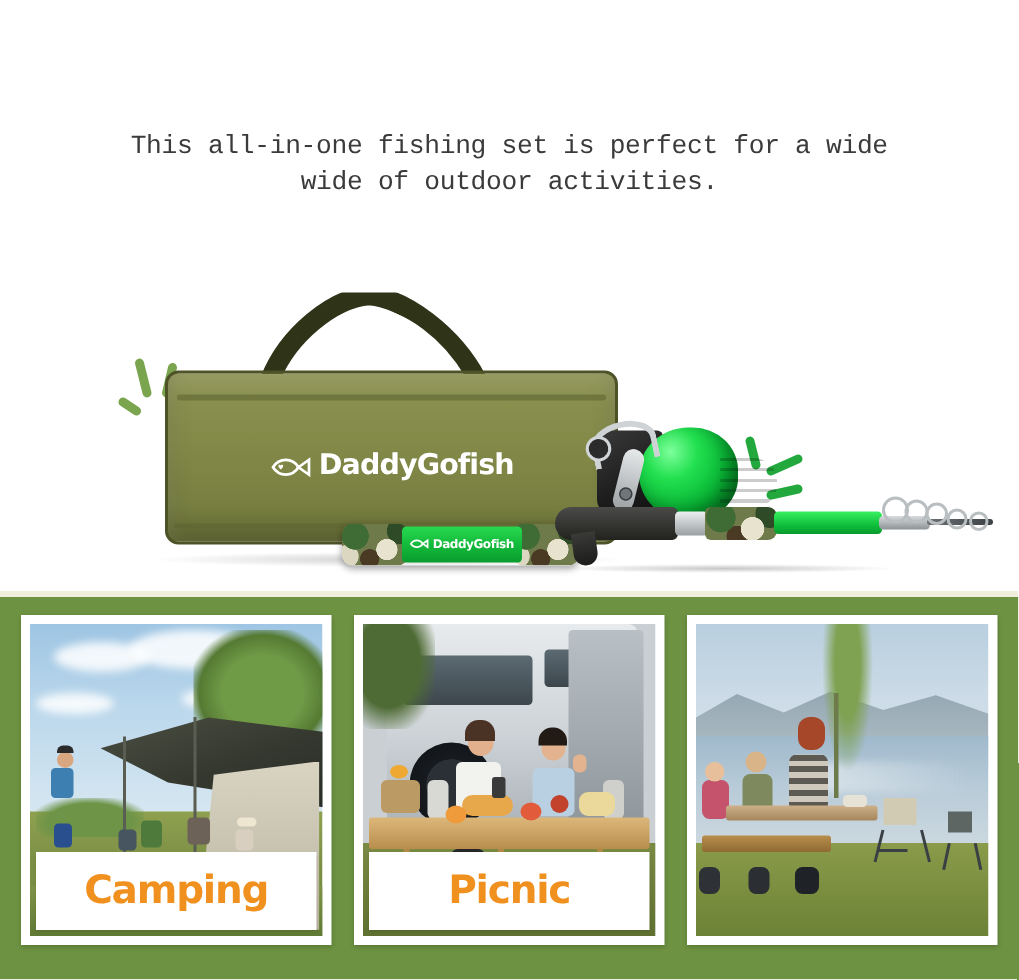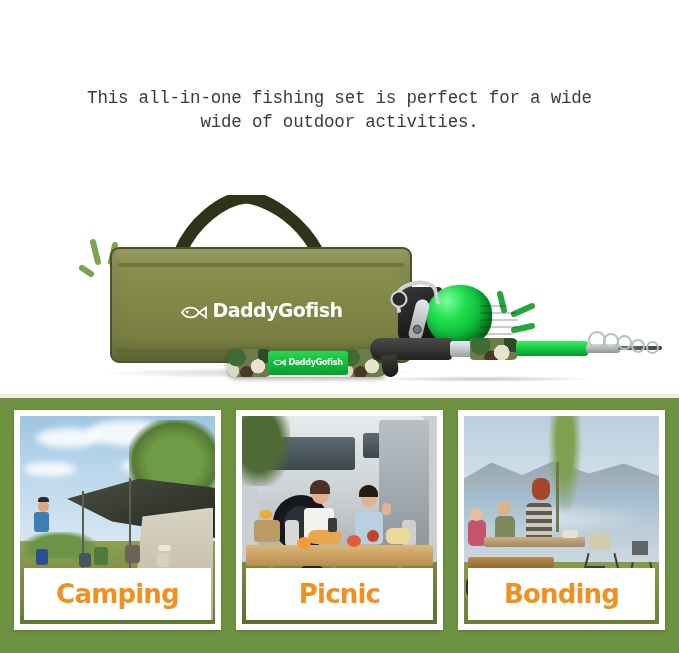--- a/index.html
+++ b/index.html
@@ -518,21 +518,18 @@
 
             <div class="bond-chair" style="left:64%;top:56%;width:22px;height:18px;background:#d2cbb4;"></div>
             <div class="bond-chair" style="left:62%;top:66%;width:2px;height:22px;transform:rotate(14deg);"></div>
             <div class="bond-chair" style="left:78%;top:66%;width:2px;height:22px;transform:rotate(-14deg);"></div>
             <div class="bond-chair" style="left:62%;top:72%;width:20px;height:2px;"></div>
             <div class="bond-chair" style="left:86%;top:60%;width:16px;height:14px;background:#5d6663;"></div>
             <div class="bond-chair" style="left:85%;top:70%;width:2px;height:18px;transform:rotate(12deg);"></div>
             <div class="bond-chair" style="left:96%;top:70%;width:2px;height:18px;transform:rotate(-12deg);"></div>
           </div>
         </div>
-        <div class="card-label">
-          <span class="lbl">Bonding</span>
-        </div>
       </div>
 
     </div>
   </div>
 
 </div>
 
 </body></html>

